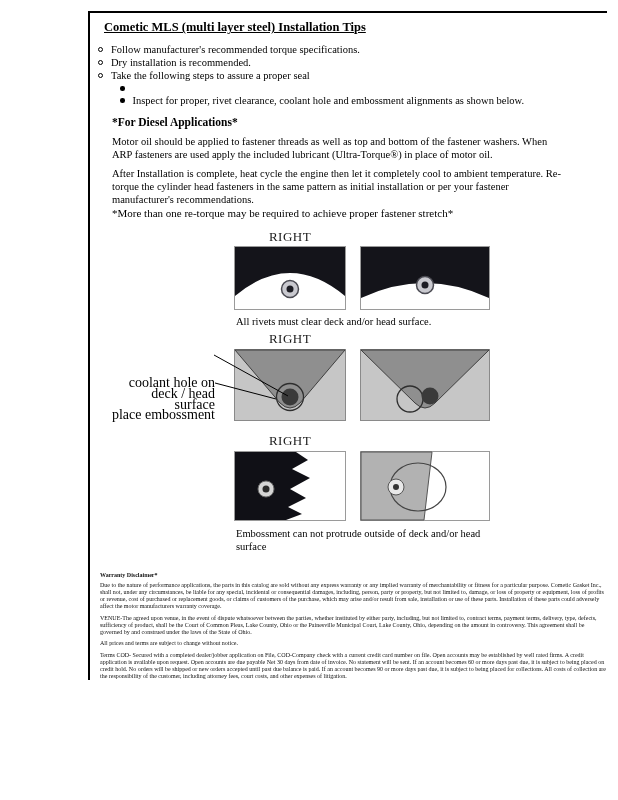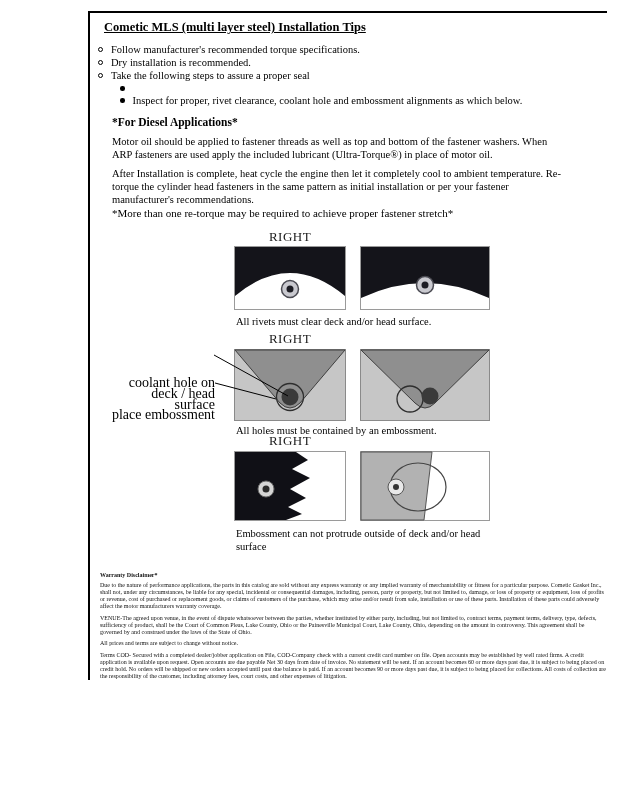--- a/index.html
+++ b/index.html
@@ -73,21 +73,21 @@
   </div>
   <div class="bullet b2">
     <span class="marker"></span>
     <span>Dry installation is recommended.</span>
   </div>
   <div class="bullet sub s1">
     <span class="marker"></span>
   </div>
   <div class="bullet sub s2">
     <span class="marker"></span>
-    <span>Inspect for proper, rivet clearance, coolant hole and embossment alignments as which below.</span>
+    <span>Inspect for proper, rivet clearance, coolant hole and embossment alignments as shown below.</span>
   </div>
 
   <div class="h2">*For Diesel Applications*</div>
   <div class="para p1">Motor oil should be applied to fastener threads as well as top and bottom of the fastener washers. When ARP fasteners are used apply the included lubricant (Ultra-Torque®) in place of motor oil.</div>
   <div class="para p2">After Installation is complete, heat cycle the engine then let it completely cool to ambient temperature. Re-torque the cylinder head fasteners in the same pattern as initial installation or per your fastener manufacturer's recommendations.</div>
   <div class="note">*More than one re-torque may be required to achieve proper fastener stretch*</div>
 
   <div class="dlabel colL lr1">RIGHT</div>
   <div class="dlabel colR lr1">WRONG</div>
 
@@ -128,21 +128,20 @@
     </svg>
   </div>
   <div class="diag d4">
     <svg viewBox="0 0 130 72">
       <rect x="0.5" y="0.5" width="129" height="71" fill="#c6c6c6" stroke="#8a8a8a"></rect>
       <path d="M1,1 H129 L75,54 Q65,64 55,54 Z" fill="#8f8f8f" stroke="#3f3f3f" stroke-width="1"></path>
       <circle cx="50" cy="50" r="13" fill="none" stroke="#2e2e2e" stroke-width="1.3"></circle>
       <circle cx="70" cy="47" r="8.5" fill="#3a3a3a"></circle>
     </svg>
   </div>
-  <div class="caption cap2">All holes must be contained by an embossment.</div>
 
   <div class="dlabel colL lr3">RIGHT</div>
   <div class="dlabel colR lr3">WRONG</div>
 
   <div class="diag d5">
     <svg viewBox="0 0 112 70">
       <rect x="0.5" y="0.5" width="111" height="69" fill="#ffffff" stroke="#9a9a9a"></rect>
       <path d="M1,1 H62 L74,9 L58,18 L76,27 L56,38 L72,47 L54,56 L68,63 L52,69 H1 Z" fill="#101016"></path>
       <circle cx="32" cy="38" r="8" fill="#d5d5d5" stroke="#666" stroke-width="1"></circle>
       <circle cx="32" cy="38" r="3.5" fill="#2a2a2a"></circle>

